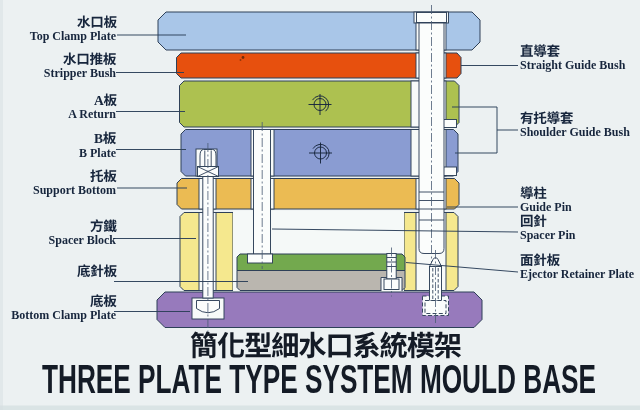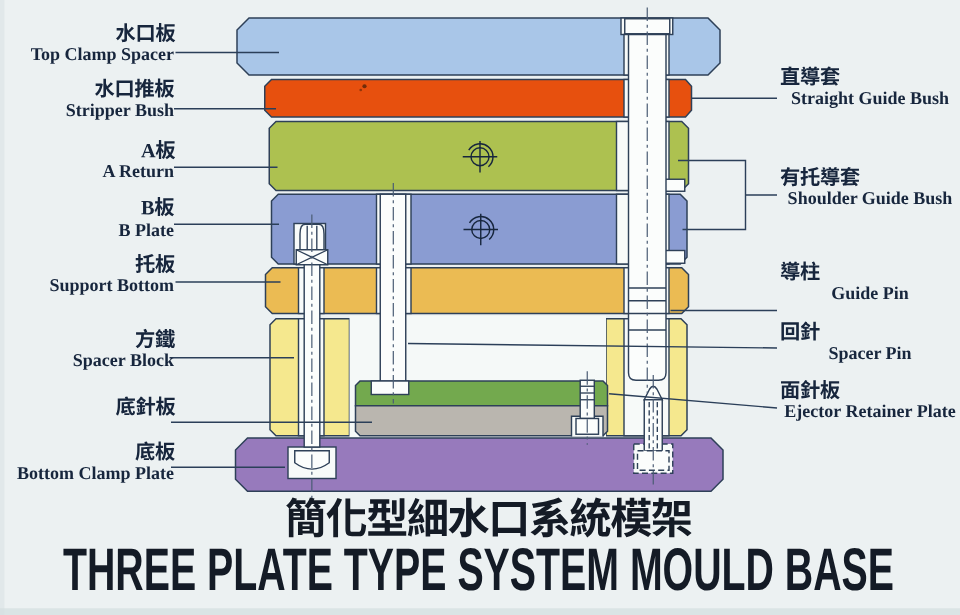--- a/index.html
+++ b/index.html
@@ -12,21 +12,21 @@
   .space { stroke:none; }
   .bore  { fill:var(--bore_fill); stroke:var(--outline); stroke-width:0.95; }
   .pin   { fill:var(--pin_fill); stroke:var(--outline); stroke-width:0.95; }
   .thin  { stroke:var(--outline); stroke-width:0.9; fill:none; }
   .cline { stroke:var(--centerline); stroke-width:0.8;
             stroke-dasharray:9 2.5 2 2.5; fill:none; }
   .sym   { stroke:var(--label_text); stroke-width:0.95; fill:none; }
   .lead  { stroke:var(--leader_line); stroke-width:0.95; fill:none; }
   .lbl   { position:absolute; color:var(--label_text); }
   .lbl.left  { left:0; width:116px; text-align:right; }
-  .lbl.right { left:520px; width:120px; text-align:center; }
+  .lbl.right { left:520px; width:120px; text-align:left; }
   .lbl .zh { height:15px; display:flex; align-items:flex-start; }
   .lbl.left  .zh { justify-content:flex-end; margin-right:-2px; }
   .lbl.right .zh { justify-content:flex-start; }
   .lbl .en { font-weight:bold; font-size:12px; line-height:13px;
               white-space:nowrap; }
   .lbl.left .en { margin-top:0.5px; }
   .cjk-svg { display:block; }
   .cjk-svg path, .cjk-svg text { fill:var(--label_text); }
   #title-zh { position:absolute; left:190px; top:331px; }
   #title-zh .cjk-svg path { fill:var(--title_text); }
@@ -129,21 +129,21 @@
 <rect x="0" y="0" width="3" height="410" fill="#d4dee0" opacity="0.45"></rect>
 </svg>
 <div class="lbl left" style="top:14.5px">
  <div class="zh">
         <svg class="cjk-svg" width="41" height="16" viewBox="0 0 41 16">
           <path transform="translate(0.00,11.88) scale(0.01350,-0.01350)" d="M57 604V483H268C224 308 138 170 22 91C51 73 99 26 119 -1C260 104 368 307 413 579L333 609L311 604ZM800 674C755 611 686 535 623 476C602 517 583 560 568 604V849H440V64C440 47 434 41 417 41C398 41 344 41 289 43C308 7 329 -54 334 -91C415 -91 475 -85 515 -64C555 -42 568 -6 568 63V351C647 201 753 79 894 4C914 39 955 90 983 115C858 170 755 265 678 381C749 438 838 521 911 596Z"></path>
           <path transform="translate(13.30,11.88) scale(0.01350,-0.01350)" d="M106 752V-70H231V12H765V-68H896V752ZM231 135V630H765V135Z"></path>
           <path transform="translate(26.60,11.88) scale(0.01350,-0.01350)" d="M446 791V506C446 349 436 132 323 -17C350 -30 399 -68 419 -89C509 28 543 196 556 346C583 265 616 191 657 127C610 74 556 32 495 4C520 -17 551 -62 567 -90C627 -57 682 -16 729 33C777 -19 833 -62 899 -94C917 -63 953 -16 980 7C912 35 853 76 804 127C872 229 919 358 944 518L870 541L850 537H562V680H951V791ZM638 428H811C792 353 764 285 728 225C690 286 660 354 638 428ZM177 850V643H45V532H166C137 412 81 275 19 195C38 166 65 118 76 84C114 137 148 212 177 295V-89H290V334C315 288 341 240 355 207L422 300C404 328 319 445 290 478V532H402V643H290V850Z"></path>
         </svg>
       </div>
- <div class="en">Top Clamp Spacer</div>
+ <div class="en">Top Clamp Plate</div>
 </div>
 <div class="lbl left" style="top:51.5px">
  <div class="zh">
         <svg class="cjk-svg" width="55" height="16" viewBox="0 0 55 16">
           <path transform="translate(0.00,11.88) scale(0.01350,-0.01350)" d="M57 604V483H268C224 308 138 170 22 91C51 73 99 26 119 -1C260 104 368 307 413 579L333 609L311 604ZM800 674C755 611 686 535 623 476C602 517 583 560 568 604V849H440V64C440 47 434 41 417 41C398 41 344 41 289 43C308 7 329 -54 334 -91C415 -91 475 -85 515 -64C555 -42 568 -6 568 63V351C647 201 753 79 894 4C914 39 955 90 983 115C858 170 755 265 678 381C749 438 838 521 911 596Z"></path>
           <path transform="translate(13.30,11.88) scale(0.01350,-0.01350)" d="M106 752V-70H231V12H765V-68H896V752ZM231 135V630H765V135Z"></path>
           <path transform="translate(26.60,11.88) scale(0.01350,-0.01350)" d="M642 801C663 763 686 714 699 676H561C581 721 599 767 615 813L502 844C456 696 376 550 284 459C295 450 311 435 326 419L261 402V554H360V665H261V849H145V665H34V554H145V372C99 360 57 350 22 342L49 226L145 254V48C145 34 141 31 129 31C117 30 81 30 46 31C61 -3 75 -54 78 -86C144 -86 188 -82 220 -62C251 -42 261 -10 261 47V287L359 316L347 396L370 370C391 394 412 420 433 449V-91H548V-28H966V81H783V176H931V282H783V372H932V478H783V567H944V676H751L813 703C800 741 773 799 745 842ZM548 372H671V282H548ZM548 478V567H671V478ZM548 176H671V81H548Z"></path>
           <path transform="translate(39.90,11.88) scale(0.01350,-0.01350)" d="M446 791V506C446 349 436 132 323 -17C350 -30 399 -68 419 -89C509 28 543 196 556 346C583 265 616 191 657 127C610 74 556 32 495 4C520 -17 551 -62 567 -90C627 -57 682 -16 729 33C777 -19 833 -62 899 -94C917 -63 953 -16 980 7C912 35 853 76 804 127C872 229 919 358 944 518L870 541L850 537H562V680H951V791ZM638 428H811C792 353 764 285 728 225C690 286 660 354 638 428ZM177 850V643H45V532H166C137 412 81 275 19 195C38 166 65 118 76 84C114 137 148 212 177 295V-89H290V334C315 288 341 240 355 207L422 300C404 328 319 445 290 478V532H402V643H290V850Z"></path>
         </svg>
       </div>
@@ -217,21 +217,21 @@
  <div class="zh">
         <svg class="cjk-svg" width="55" height="16" viewBox="0 0 55 16">
           <path transform="translate(0.00,11.88) scale(0.01350,-0.01350)" d="M365 850C354 810 341 770 325 729H55V616H274C215 505 134 404 32 336C55 313 93 271 111 243C157 275 198 312 236 354V272C236 178 228 70 142 -5C166 -21 213 -72 228 -97C290 -46 323 27 340 103H717V42C717 29 712 24 695 23C678 23 619 23 568 26C584 -6 600 -57 604 -90C686 -90 743 -89 783 -70C824 -52 835 -19 835 40V537H367C382 563 396 589 409 616H947V729H457C469 760 479 791 489 822ZM717 268V203H355C356 225 357 247 357 268ZM717 368H357V432H717Z"></path>
           <path transform="translate(13.30,11.88) scale(0.01350,-0.01350)" d="M414 454V340H568V92C568 -38 599 -78 708 -78C730 -78 811 -78 834 -78C933 -78 964 -20 976 143C943 151 894 172 867 193C861 65 856 36 824 36C806 36 742 36 726 36C693 36 689 43 689 91V340H960V454H689V685C774 704 857 726 926 752L847 852C736 805 560 765 399 742C413 715 430 671 435 642C478 648 523 655 568 662V454ZM160 850V659H37V548H160V371C110 360 64 349 26 342L57 227L160 253V45C160 31 155 26 141 26C128 26 87 26 47 27C62 -3 77 -51 80 -82C151 -82 199 -79 233 -60C267 -43 278 -13 278 44V284L396 316L382 426L278 400V548H389V659H278V850Z"></path>
           <path transform="translate(26.60,11.88) scale(0.01350,-0.01350)" d="M479 520H768V489H479ZM479 438H768V406H479ZM479 601H768V571H479ZM119 825C136 793 158 749 167 720L270 747C259 774 238 815 219 846ZM96 446C105 453 134 460 158 460H218C178 388 117 331 48 297C67 280 97 238 108 214C161 244 212 287 254 343C319 247 421 230 594 230H627V195H46V104H274L221 61C267 25 325 -27 349 -62L437 11C415 39 373 74 334 104H627V28C627 17 622 14 607 13C592 13 535 13 487 15C502 -14 519 -57 524 -89C598 -89 652 -88 691 -72C733 -56 742 -28 742 25V104H953V195H742V231H703C788 232 874 236 945 239C950 269 964 317 980 340C868 329 704 324 595 324C446 324 351 331 298 410C317 446 334 485 346 527L307 557L290 553H215C257 597 302 650 332 687H566L557 655H380V353H872V655H661L677 687H947V767H800C814 787 829 809 844 834L731 853C722 828 705 794 689 767H568C559 794 539 830 520 857L424 832C436 813 448 789 458 767H313V705L272 726L251 718H71V625H171C146 597 122 571 110 560C92 544 76 537 61 533C71 514 90 468 96 446Z"></path>
           <path transform="translate(39.90,11.88) scale(0.01350,-0.01350)" d="M584 665C605 639 628 614 653 590H366C390 614 412 639 432 665ZM161 -73H162C204 -58 264 -58 741 -37C758 -57 772 -75 783 -90L891 -33C858 9 796 71 742 121H942V220H364V262H749V340H364V381H749V459H364V500H747V508C798 468 851 434 902 409C920 438 955 480 980 502C890 538 792 598 718 665H944V765H501C513 785 525 806 535 827L411 850C399 822 383 793 365 765H58V665H284C218 599 132 538 23 490C48 470 82 428 98 401C150 427 198 455 241 485V220H58V121H267C235 95 207 76 193 68C168 51 147 40 126 36C138 7 154 -44 161 -69ZM614 96 662 48 324 39C362 64 398 92 432 121H664Z"></path>
         </svg>
       </div>
  <div class="en">Shoulder Guide Bush</div>
 </div>
-<div class="lbl right" style="top:174px">
+<div class="lbl right" style="top:186px">
  <div class="zh">
         <svg class="cjk-svg" width="28" height="16" viewBox="0 0 28 16">
           <path transform="translate(0.00,11.88) scale(0.01350,-0.01350)" d="M479 520H768V489H479ZM479 438H768V406H479ZM479 601H768V571H479ZM119 825C136 793 158 749 167 720L270 747C259 774 238 815 219 846ZM96 446C105 453 134 460 158 460H218C178 388 117 331 48 297C67 280 97 238 108 214C161 244 212 287 254 343C319 247 421 230 594 230H627V195H46V104H274L221 61C267 25 325 -27 349 -62L437 11C415 39 373 74 334 104H627V28C627 17 622 14 607 13C592 13 535 13 487 15C502 -14 519 -57 524 -89C598 -89 652 -88 691 -72C733 -56 742 -28 742 25V104H953V195H742V231H703C788 232 874 236 945 239C950 269 964 317 980 340C868 329 704 324 595 324C446 324 351 331 298 410C317 446 334 485 346 527L307 557L290 553H215C257 597 302 650 332 687H566L557 655H380V353H872V655H661L677 687H947V767H800C814 787 829 809 844 834L731 853C722 828 705 794 689 767H568C559 794 539 830 520 857L424 832C436 813 448 789 458 767H313V705L272 726L251 718H71V625H171C146 597 122 571 110 560C92 544 76 537 61 533C71 514 90 468 96 446Z"></path>
           <path transform="translate(13.30,11.88) scale(0.01350,-0.01350)" d="M174 850V663H44V552H168C139 431 85 290 24 212C43 180 70 125 81 91C115 142 147 215 174 295V-89H290V362C314 317 336 270 348 238L420 322C403 352 323 469 290 512V552H396V663H290V850ZM587 815C613 768 641 705 652 663H418V554H631V370H435V263H631V48H381V-61H970V48H758V263H942V370H758V554H953V663H674L768 696C756 739 724 803 695 851Z"></path>
         </svg>
       </div>
  <div class="en">Guide Pin</div>
 </div>
 <div class="lbl right" style="top:213.5px">
  <div class="zh">

